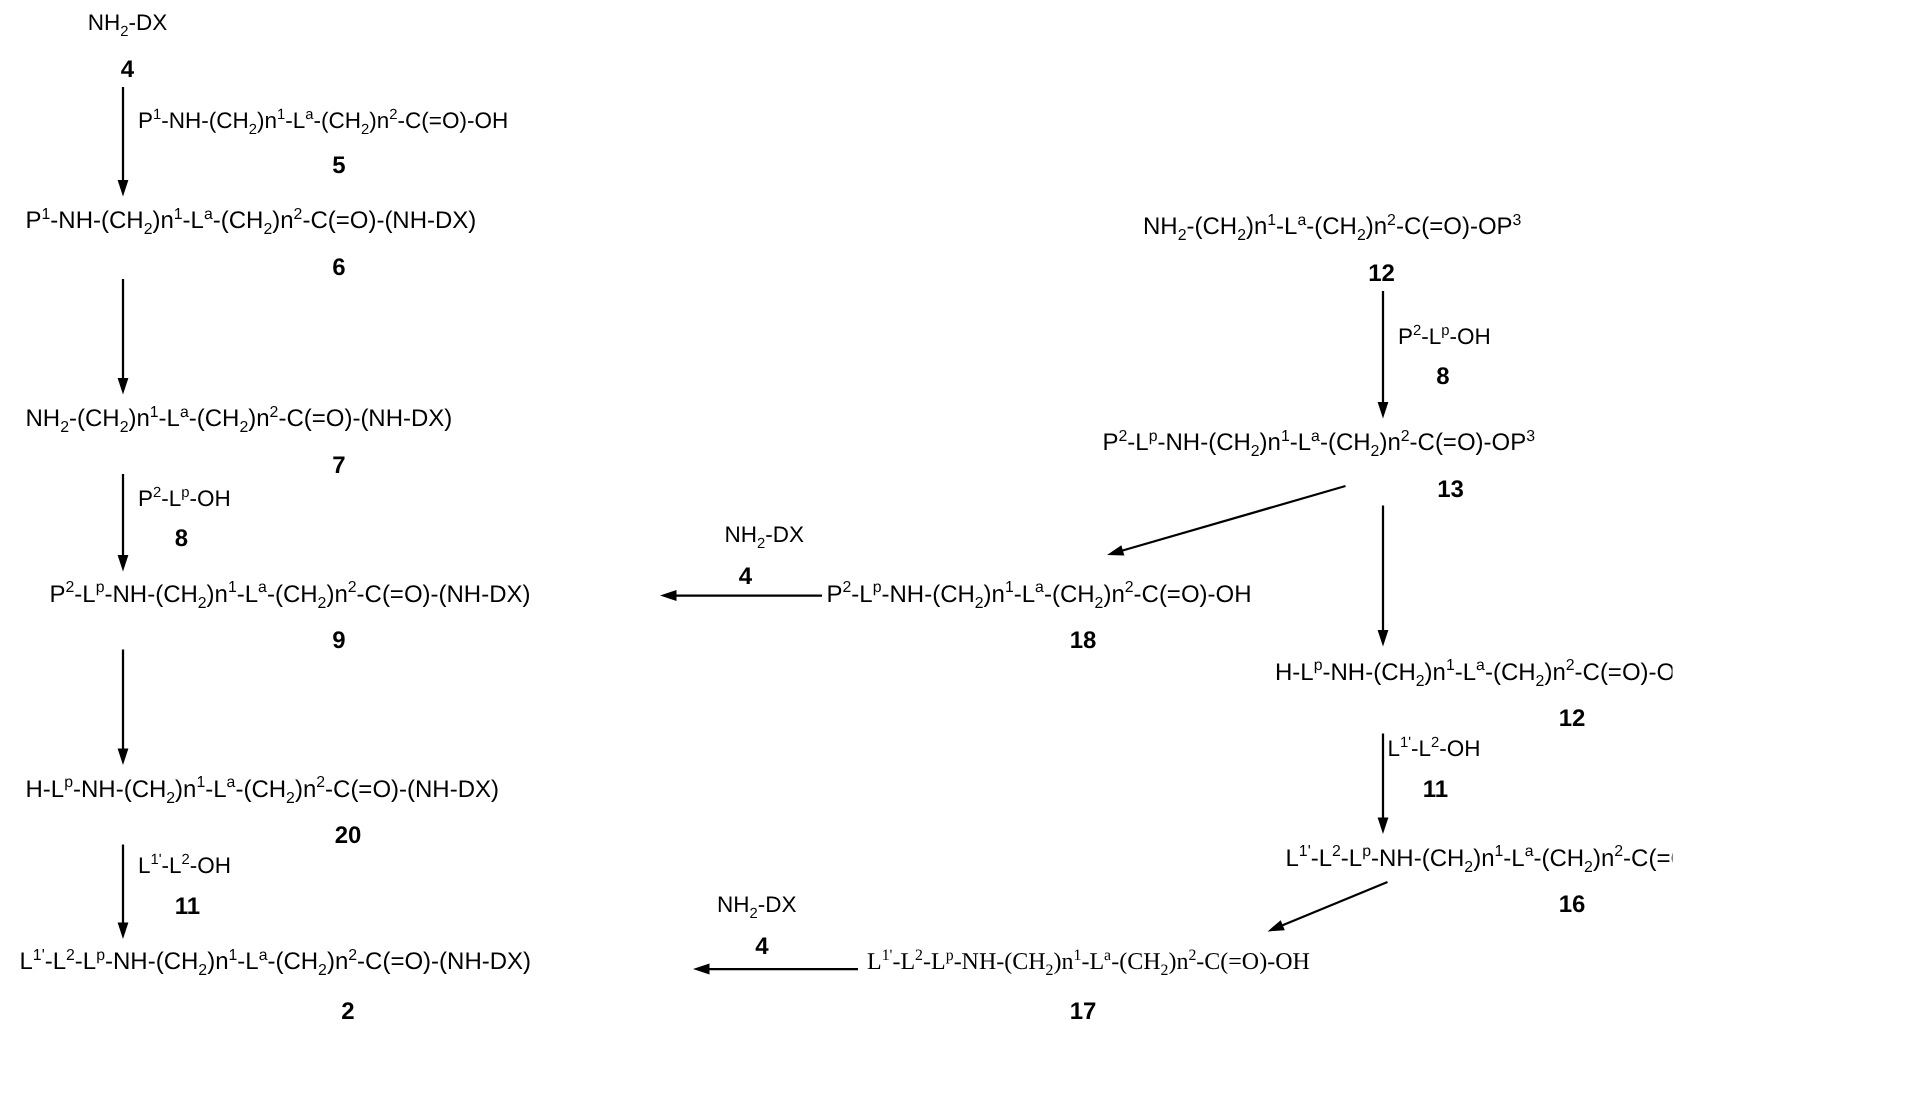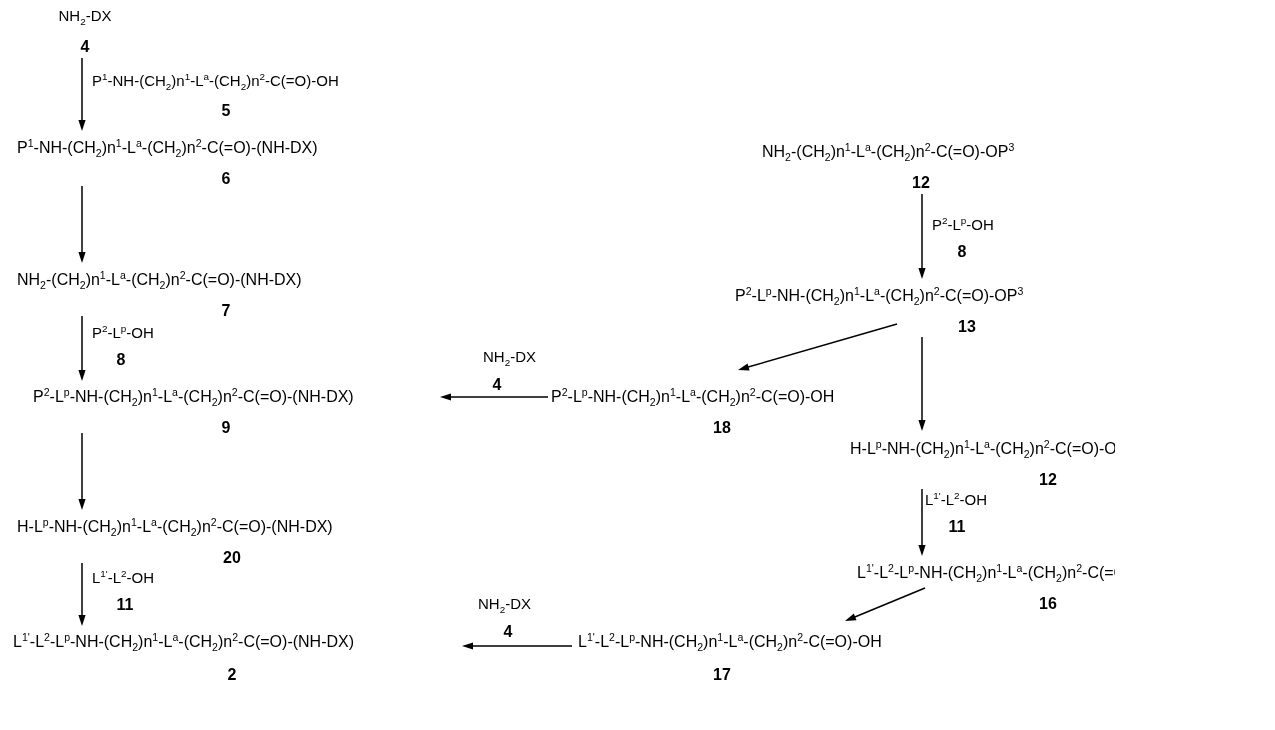--- a/index.html
+++ b/index.html
@@ -143,21 +143,21 @@
       <div class="reagent" style="left: 92px; top: 570px;">L<span class="sup">1'</span>-L<span class="sup">2</span>-OH</div>
       <div class="cnum" style="left: 125px; top: 597px;">11</div>
       <div class="formula" style="left: 13px; top: 634px;">L<span class="sup">1'</span>-L<span class="sup">2</span>-L<span class="sup">p</span>-NH-(CH<span class="sub">2</span>)n<span class="sup">1</span>-L<span class="sup">a</span>-(CH<span class="sub">2</span>)n<span class="sup">2</span>-C(=O)-(NH-DX)</div>
       <div class="cnum" style="left: 232px; top: 667px;">2</div>
       <div class="reagent" style="left: 483px; top: 349px;">NH<span class="sub">2</span>-DX</div>
       <div class="cnum" style="left: 497px; top: 377px;">4</div>
       <div class="formula" style="left: 551px; top: 389px;">P<span class="sup">2</span>-L<span class="sup">p</span>-NH-(CH<span class="sub">2</span>)n<span class="sup">1</span>-L<span class="sup">a</span>-(CH<span class="sub">2</span>)n<span class="sup">2</span>-C(=O)-OH</div>
       <div class="cnum" style="left: 722px; top: 420px;">18</div>
       <div class="reagent" style="left: 478px; top: 596px;">NH<span class="sub">2</span>-DX</div>
       <div class="cnum" style="left: 508px; top: 624px;">4</div>
-      <div class="formula" style="left: 578px; top: 634px;">L<span class="sup">1'</span>-L<span class="sup">2</span>-L<span class="sup">p</span>-NH-(CH<span class="sub">2</span>)n<span class="sup">1</span>-L<span class="sup">a</span>-(CH<span class="sub">2</span>)n<span class="sup">2</span>-C(=O)-OH</div>
+      <div class="formula" style="left: 578px; top: 634px; font-family: Liberation Serif, serif;">L<span class="sup">1'</span>-L<span class="sup">2</span>-L<span class="sup">p</span>-NH-(CH<span class="sub">2</span>)n<span class="sup">1</span>-L<span class="sup">a</span>-(CH<span class="sub">2</span>)n<span class="sup">2</span>-C(=O)-OH</div>
       <div class="cnum" style="left: 722px; top: 667px;">17</div>
       <div class="formula" style="left: 762px; top: 144px;">NH<span class="sub">2</span>-(CH<span class="sub">2</span>)n<span class="sup">1</span>-L<span class="sup">a</span>-(CH<span class="sub">2</span>)n<span class="sup">2</span>-C(=O)-OP<span class="sup">3</span></div>
       <div class="cnum" style="left: 921px; top: 175px;">12</div>
       <div class="reagent" style="left: 932px; top: 217px;">P<span class="sup">2</span>-L<span class="sup">p</span>-OH</div>
       <div class="cnum" style="left: 962px; top: 244px;">8</div>
       <div class="formula" style="left: 735px; top: 288px;">P<span class="sup">2</span>-L<span class="sup">p</span>-NH-(CH<span class="sub">2</span>)n<span class="sup">1</span>-L<span class="sup">a</span>-(CH<span class="sub">2</span>)n<span class="sup">2</span>-C(=O)-OP<span class="sup">3</span></div>
       <div class="cnum" style="left: 921px; top: 319px; margin-left: 46px;">13</div>
       <div class="formula" style="left: 850px; top: 441px;">H-L<span class="sup">p</span>-NH-(CH<span class="sub">2</span>)n<span class="sup">1</span>-L<span class="sup">a</span>-(CH<span class="sub">2</span>)n<span class="sup">2</span>-C(=O)-OP<span class="sup">3</span></div>
       <div class="cnum" style="left: 1048px; top: 472px;">12</div>
       <div class="reagent" style="left: 925px; top: 492px;">L<span class="sup">1'</span>-L<span class="sup">2</span>-OH</div>

